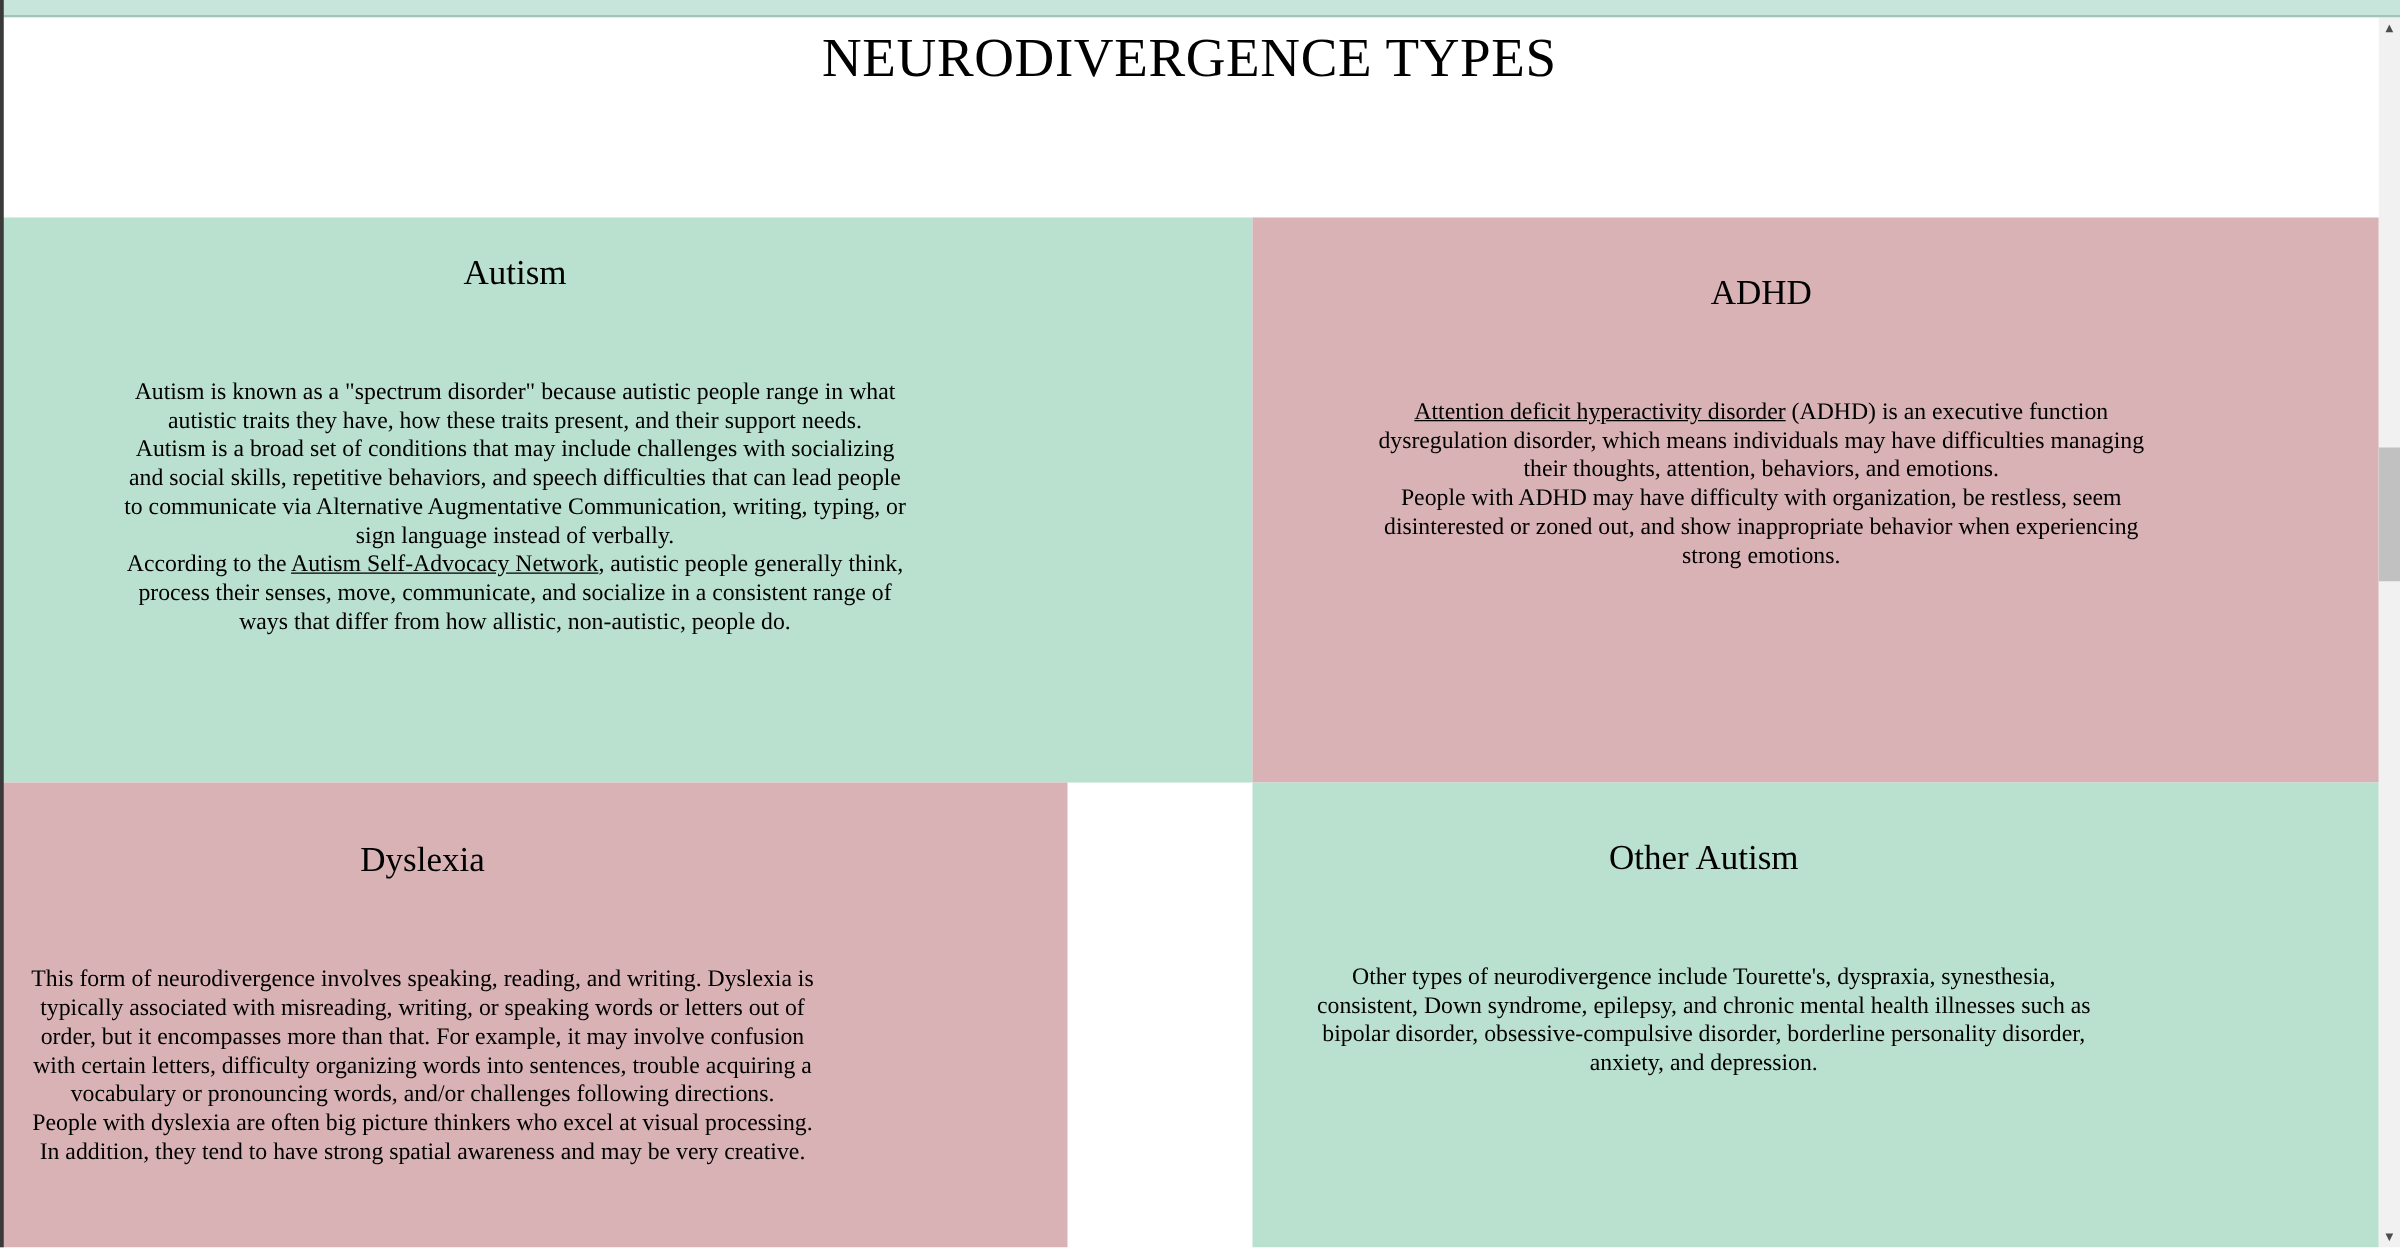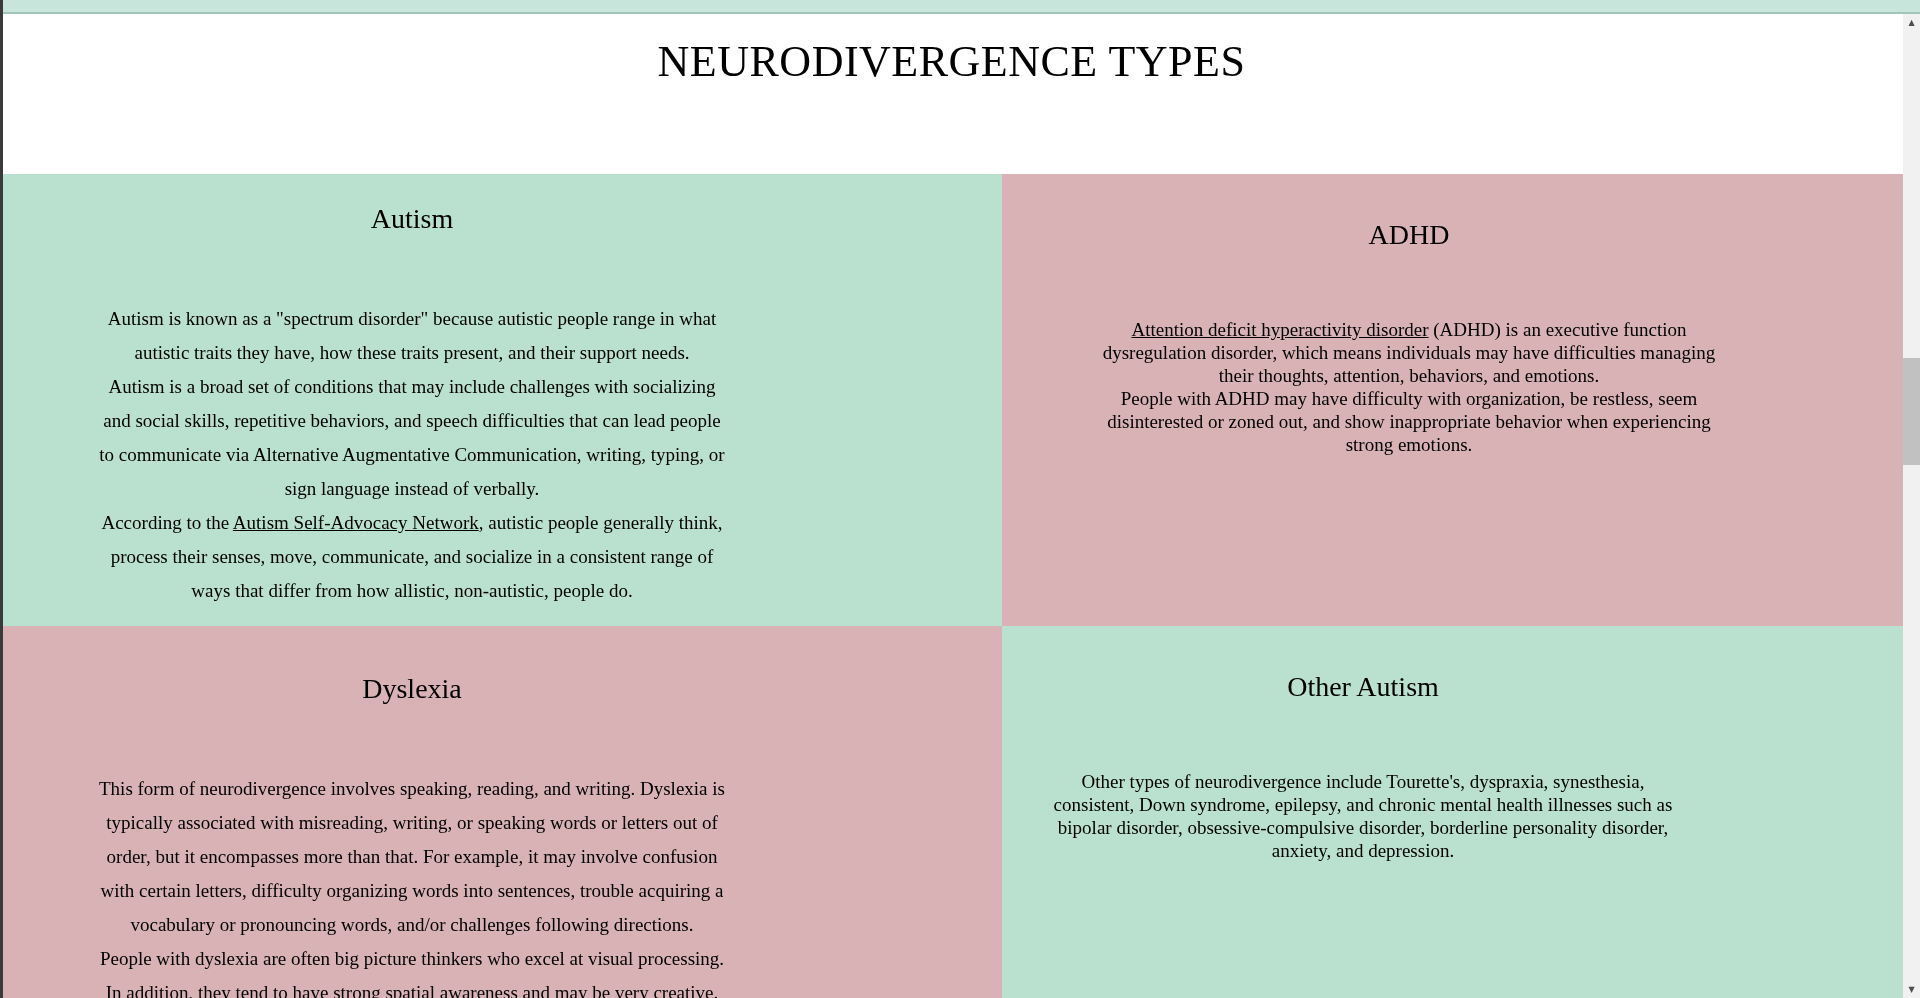--- a/index.html
+++ b/index.html
@@ -34,21 +34,21 @@
   }
 
   .page-header {
     position: absolute;
     left: 0; top: 14px;
     width: 1903px; height: 160px;
     background: #ffffff;
     text-align: center;
   }
   .page-header h1 {
-    margin: 21px 0 0 0;
+    margin: 6px 0 0 0;
     font-size: 44px;
     line-height: 54px;
     font-weight: normal;
     letter-spacing: 0.5px;
   }
 
   .grid {
     position: absolute;
     left: 0; top: 174px;
     width: 1903px; height: 824px;
@@ -64,29 +64,29 @@
     font-size: 28px;
     line-height: 50px;
     font-weight: normal;
   }
   .cell p {
     margin: 58px 0 0 0;
     white-space: pre-line;
   }
   #cell-autism   { left: 0;      top: 0;     width: 1002px; height: 452px; padding-right: 178px; }
   #cell-adhd     { left: 1002px; top: 0;     width: 901px;  height: 452px; padding-right: 87px; }
-  #cell-dyslexia { left: 0;      top: 452px; width: 1002px; height: 372px; padding-right: 178px; }
+  #cell-dyslexia { left: 0;      top: 452px; width: 854px; height: 372px; padding-right: 178px; }
   #cell-other    { left: 1002px; top: 452px; width: 901px;  height: 372px; padding-right: 179px; }
 
   #cell-autism h2   { margin-top: 20px; }
   #cell-adhd h2     { margin-top: 36px; }
   #cell-dyslexia h2 { margin-top: 38px; }
   #cell-other h2    { margin-top: 36px; }
 
-  #cell-autism p, #cell-dyslexia p { font-size: 19px; line-height: 34px; }
+  #cell-autism p, #cell-dyslexia p { font-size: 19px; line-height: 23px; }
   #cell-adhd p,   #cell-other p    { font-size: 19px; line-height: 23px; }
 
   a.inline-link {
     color: inherit;
     text-decoration: underline;
     cursor: pointer;
   }
 
   
   .scrollbar {

